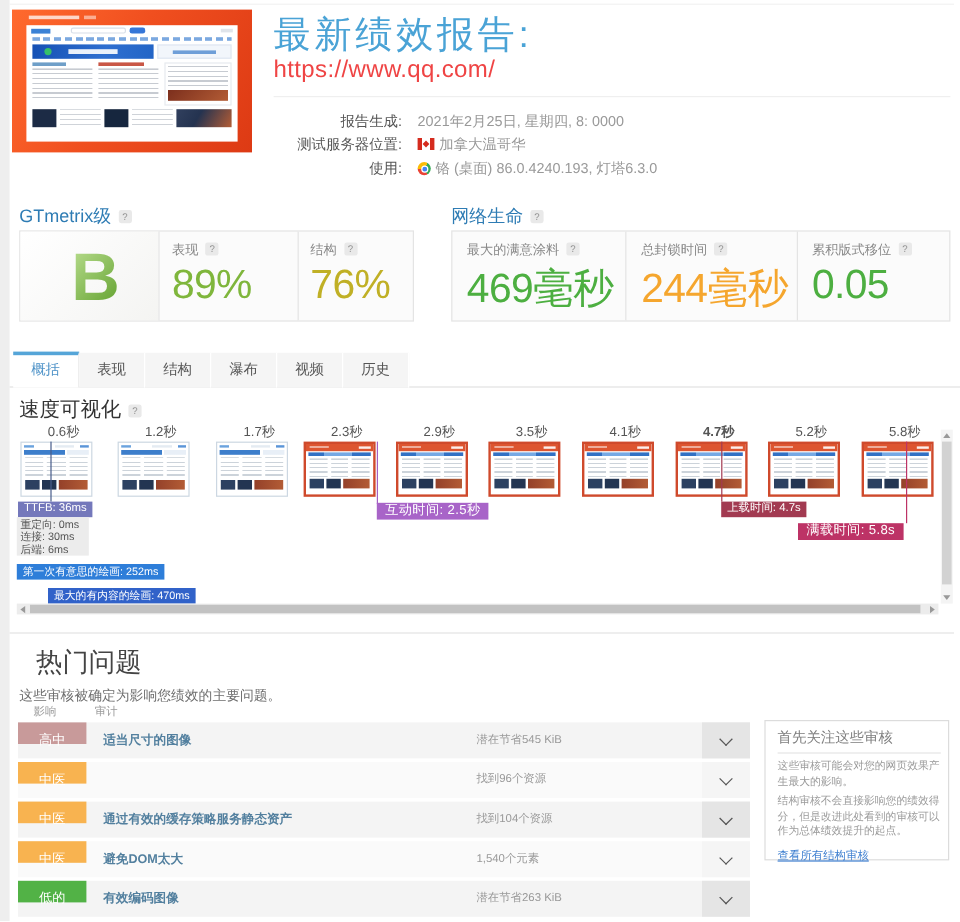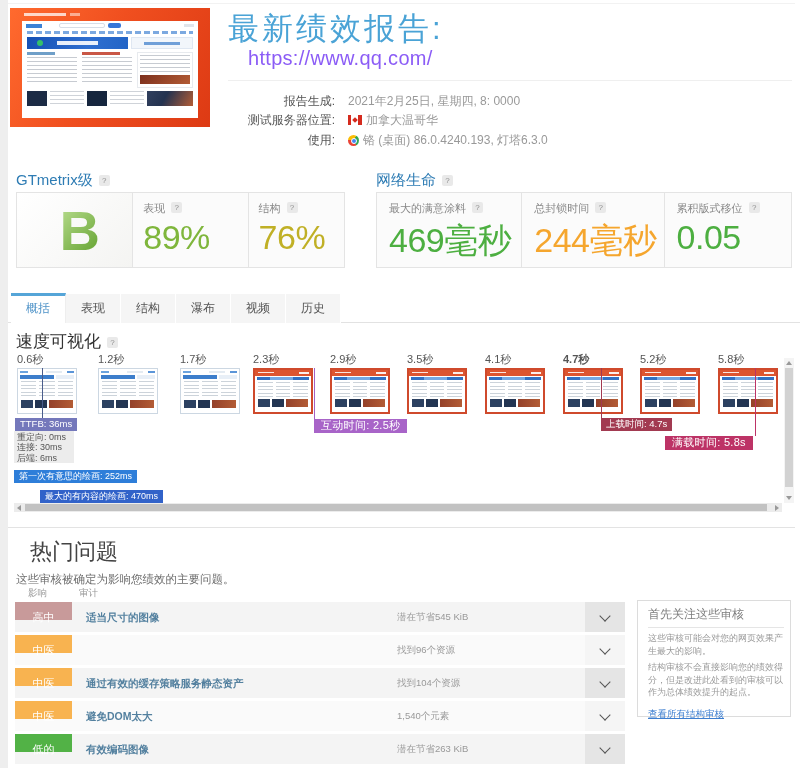--- a/index.html
+++ b/index.html
@@ -33,21 +33,21 @@
 .c3 { border:1px solid #e7eaee; padding:2px; }
 .c3 .c-lines { height:18px; }
 .c3-img { margin-top:2px; height:9px; background:linear-gradient(135deg,#7c2f1d,#b35c35); }
 .p-photos { margin:3px 5px 0; height:15px; display:flex; gap:3px; }
 .ph-img1 { width:20px; background:#1c2b45; }
 .ph-img2 { width:20px; background:#16263e; }
 .ph-txt { flex:1; background:repeating-linear-gradient(180deg,#c3c8cf 0 1px, rgba(0,0,0,0) 1px 4px); opacity:.8; }
 .ph-img3 { width:46px; background:linear-gradient(120deg,#31405e 0%,#243350 40%,#b35c35 100%); }
 
 #report-title { position:absolute; left:228px; top:8px; font-size:31px; letter-spacing:3px; color:#4aa3d6; }
-#report-url { position:absolute; left:228px; top:47px; font-size:20px; color:#8b5cf6; letter-spacing:.3px;margin-left:20px; }
+#report-url { position:absolute; left:228px; top:47px; font-size:20px; color:#ef4444; letter-spacing:.3px; }
 #hdr-divider { position:absolute; left:228px; top:80px; width:564px; height:1px; background:#efefef; }
 #top-line { position:absolute; left:8px; top:3px; width:787px; height:1px; background:#f2f2f2; }
 .meta-row { position:absolute; left:150px; width:642px; height:15px; font-size:12px; }
 .meta-label { position:absolute; left:0; top:0; width:185px; text-align:right; color:#555; }
 .meta-value { position:absolute; left:198px; top:0; color:#999; }
 .flag { display:inline-block; width:14px; height:10px; vertical-align:-1px; margin-right:4px;
   background:linear-gradient(90deg,#d52b1e 0 25%,#fff 25% 75%,#d52b1e 75%); position:relative; }
 .flag::after { content:''; position:absolute; left:5px; top:3px; width:4px; height:4px; background:#d52b1e; transform:rotate(45deg); }
 .chrome { display:inline-block; position:relative; width:11px; height:11px; border-radius:50%; vertical-align:-2px; margin-right:4px;
   background:conic-gradient(from 150deg, #ea4335 0 120deg, #fbbc05 120deg 240deg, #34a853 240deg 360deg); }
@@ -76,21 +76,21 @@
 
 
 #tabbar { position:absolute; left:8px; top:293px; width:792px; height:30px; border-bottom:1px solid #e2e2e2; }
 .tabs { display:flex; margin-left:3px; height:30px; }
 .tab { width:55px; height:29px; margin-top:1px; line-height:28px; text-align:center; font-size:12px; color:#555; background:#f5f5f5; border-right:1px solid #fff; cursor:pointer; }
 .tab.active { background:#fff; color:#4f93c8; border-top:3px solid #55a5d8; margin-top:0; height:30px; line-height:25px; border-right:1px solid #eee; }
 
 #speed-title { position:absolute; left:16px; top:333px; font-size:17px; line-height:17px; color:#333; font-weight:500; }
 
 
-.time-label { position:absolute; top:352px; width:72px; font-size:11px; color:#555; }
+.time-label { position:absolute; top:352px; width:72px; text-align:center; font-size:11px; color:#555; }
 .frame { position:absolute; top:368px; width:60px; height:46px; background:#fff; border:1px solid #ccd7e2; overflow:hidden; }
 .frame.red { border:2px solid #cf4a2c; }
 .f-top { margin:2px 2px 0; height:2px; background:linear-gradient(90deg,#6ba3de 0 8px, rgba(0,0,0,0) 8px 26px, #e4ebf2 26px 42px, rgba(0,0,0,0) 42px 47px, #5b95d8 47px 54px); }
 .red .f-top { margin:0; height:6px;
   background-image:linear-gradient(90deg, rgba(255,255,255,.85) 0 16px, rgba(255,255,255,0) 16px), linear-gradient(90deg, rgba(255,255,255,.9) 0 10px, rgba(255,255,255,0) 10px), linear-gradient(#dd5530,#dd5530);
   background-position:3px 2px, 44px 2px, 0 0; background-size:16px 1px, 10px 2px, 100% 100%; background-repeat:no-repeat; }
 .f-banner { margin:2px 2px 0; height:4px; background:linear-gradient(90deg,#3d7ecb 0 34px, #fff 34px 36px, #e8eff7 36px 56px); }
 .red .f-banner { margin:1px 2px 0; height:3px; background:linear-gradient(90deg,#3271c4 0 13px,#76a9e4 13px 36px,#3271c4 36px 56px); }
 .f-body { margin:2px 3px 0; height:18px; display:flex; gap:3px; }
 .red .f-body { height:16px; }

